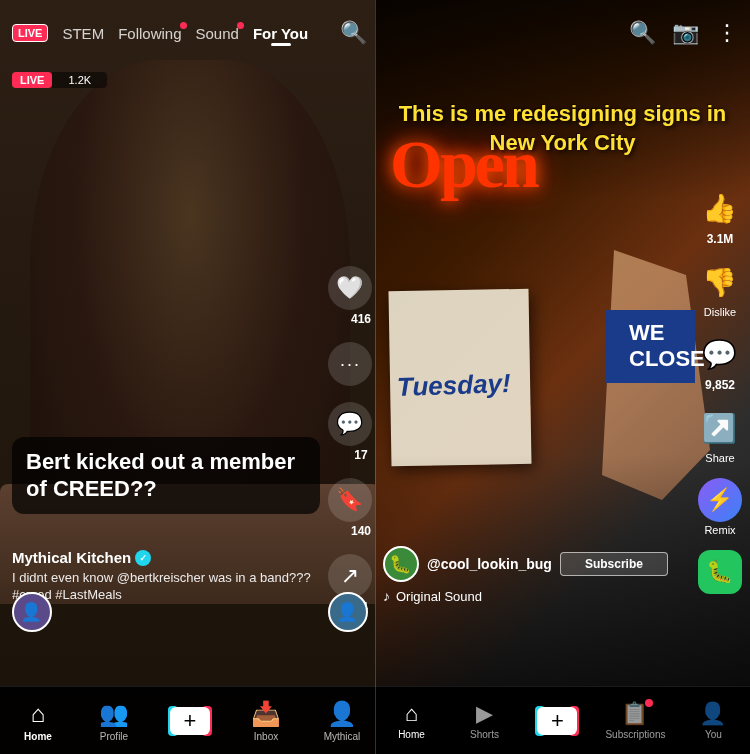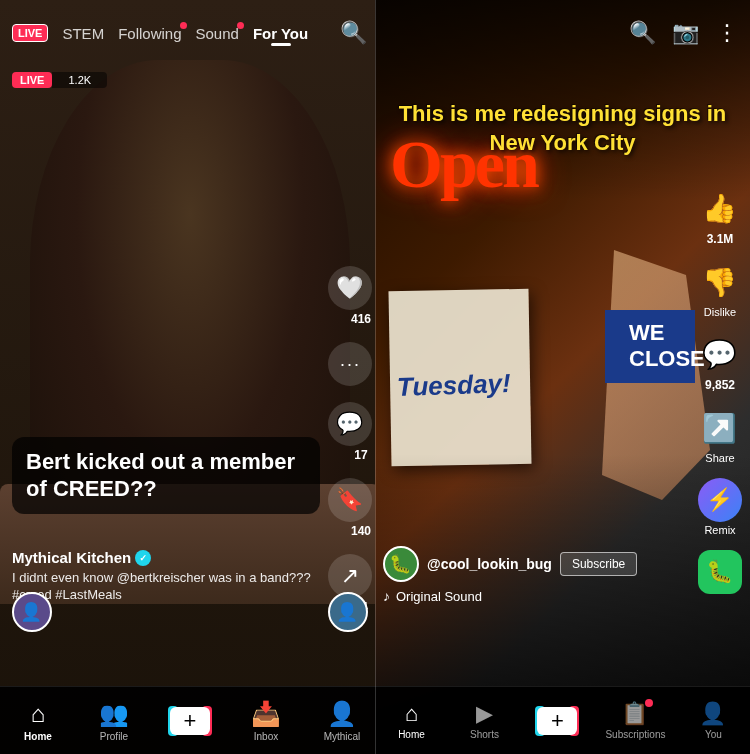--- a/index.html
+++ b/index.html
@@ -404,22 +404,22 @@
     .r-creator-name {
       color: #fff;
       font-size: 14px;
       font-weight: 700;
     }
     .subscribe-btn {
       background: rgba(255,255,255,0.15);
       border: 1px solid rgba(255,255,255,0.6);
       color: #fff;
       font-size: 12px;
-      font-weight: 400;
-      padding: 4px 11px;
+      font-weight: 700;
+      padding: 4px 24px;
       border-radius: 4px;
     }
     .r-creator-desc {
       color: rgba(255,255,255,0.9);
       font-size: 13px;
       margin-top: 6px;
       line-height: 1.4;
     }
     .r-sound-row {
       display: flex;

